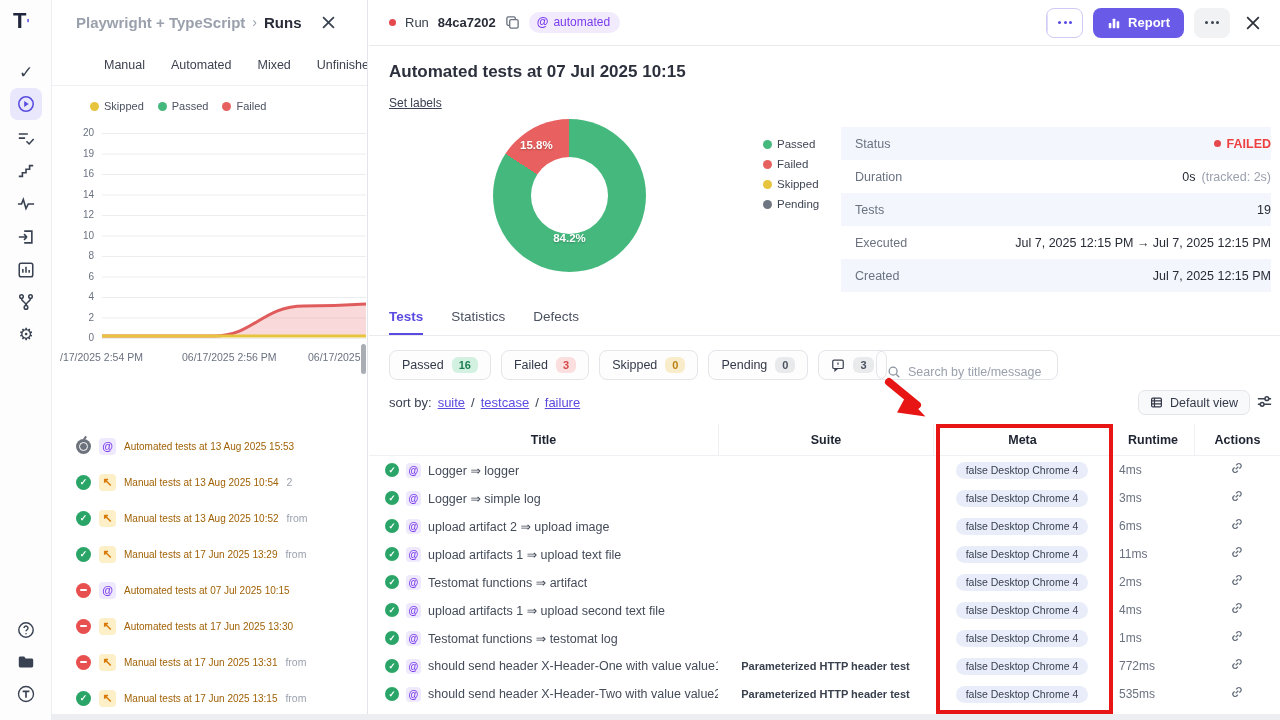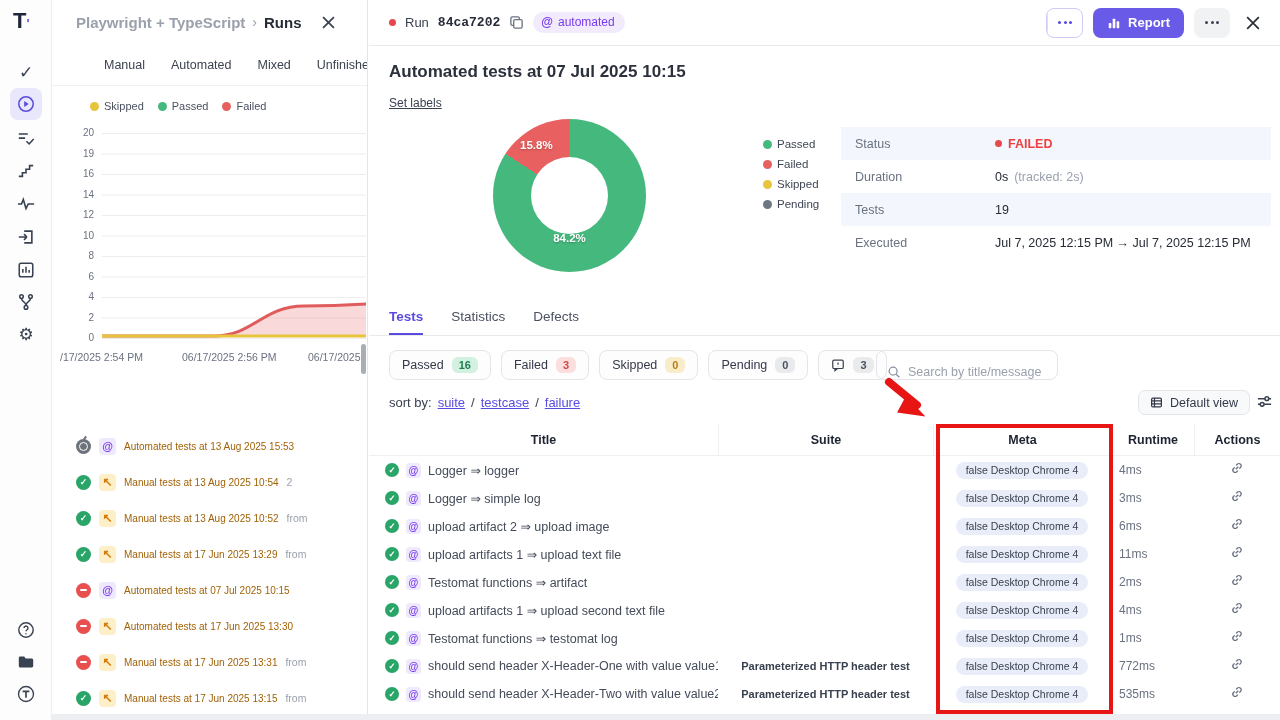--- a/index.html
+++ b/index.html
@@ -62,21 +62,21 @@
     justify-content:center; font-size:11px; font-weight:bold; }
   .ty-auto { background:#efe9fd; color:#7a3bec; }
   .ty-manual { background:#fdf0c9; color:#d97a08; font-size:12px; }
 
   
   .main { position:absolute; left:369px; top:0; width:911px; height:720px; background:#fff; }
   .topbar { position:absolute; left:0; top:0; width:100%; height:46px; border-bottom:1px solid #e8eaee;
     display:flex; align-items:center; padding:0 14px 0 20px; gap:9px; }
   .reddot { width:7px; height:7px; border-radius:50%; background:#e5484d; }
   .run-label { font-size:13px; color:#39404e; }
-  .run-id { font-size:13px; font-weight:bold; color:#272c38;font-family:Liberation Mono, monospace; }
+  .run-id { font-size:13px; font-weight:bold; color:#272c38; }
   .icon-btn { color:#6a7280; cursor:pointer; display:flex; align-items:center; }
   .icon-btn svg { width:15px; height:15px; }
   .badge-automated { display:flex; align-items:center; gap:5px; background:#f2ebfd; color:#7a3bec;
     font-size:12px; padding:3px 10px 4px 8px; border-radius:12px; cursor:pointer; }
   .tb-right { margin-left:auto; display:flex; align-items:center; gap:10px; }
   .btn-split { display:flex; align-items:stretch; border:1px solid #cfcbf4; border-radius:8px; overflow:hidden;
     background:#fff; height:30px; }
   .btn-split .seg1 { display:flex; align-items:center; gap:7px; padding:0 12px; color:#5a4be0; font-size:13px;
     font-weight:600; cursor:pointer; }
   .btn-split .seg2 { display:flex; align-items:center; padding:0 10px; border-left:1px solid #dfdcf7;
@@ -100,21 +100,21 @@
     background:#fff; }
   .donut-label { position:absolute; color:#fff; font-size:11.5px; font-weight:bold;
     text-shadow:0 1px 2px rgba(0,0,0,.25); z-index:1; }
   .dl-failed { left:27px; top:20px; }
   .dl-passed { left:0; right:0; top:113px; text-align:center; }
   .donut-legend { position:absolute; left:394px; top:138px; }
   .donut-legend .cl-item { margin-bottom:8px; font-size:11.5px; color:#3f4654; }
   .dot-pending { background:#6e7781; }
 
   .details { position:absolute; left:472px; top:127px; width:430px; }
-  .d-row { display:flex; align-items:center; height:33px; padding-left:14px; }
+  .d-row { display:flex; align-items:center; height:33px; padding-left:14px;justify-content:space-between; }
   .d-row:nth-child(odd) { background:#f3f7fd; }
   .d-label { width:140px; font-size:12.5px; color:#6a7280; }
   .d-value { font-size:12.5px; color:#262b36; display:flex; align-items:center; gap:6px; }
   .v-failed { color:#ee4040; font-weight:bold; }
   .v-extra { color:#9aa1ad; }
 
   .main-tabs { position:absolute; left:0; top:303px; width:100%; height:33px; display:flex; gap:28px;
     padding-left:20px; border-bottom:1px solid #e8eaee; }
   .mtab { font-size:13.5px; color:#4a5160; padding-top:6px; cursor:pointer; }
   .mtab.active { color:#5a4be0; font-weight:600; border-bottom:2.5px solid #5a4be0; }
@@ -452,20 +452,24 @@
         </span>
     </div>
     <div class="d-row">
       <span class="d-label">Tests</span>
       <span class="d-value">19</span>
     </div>
     <div class="d-row">
       <span class="d-label">Executed</span>
       <span class="d-value">Jul 7, 2025 12:15 PM → Jul 7, 2025 12:15 PM</span>
     </div>
+    <div class="d-row">
+      <span class="d-label">Created</span>
+      <span class="d-value">Jul 7, 2025 12:15 PM</span>
+    </div>
   </div>
 
   <div class="main-tabs">
     <span class="mtab active">Tests</span>
     <span class="mtab">Statistics</span>
     <span class="mtab">Defects</span>
   </div>
 
   <div class="chips-row">
     <span class="chip">

